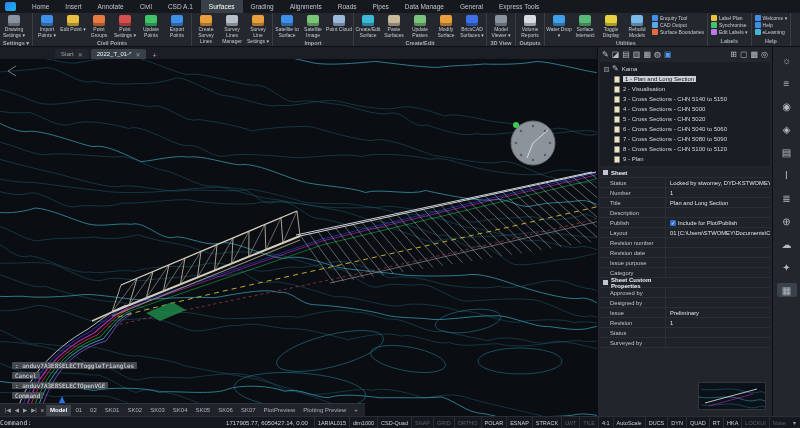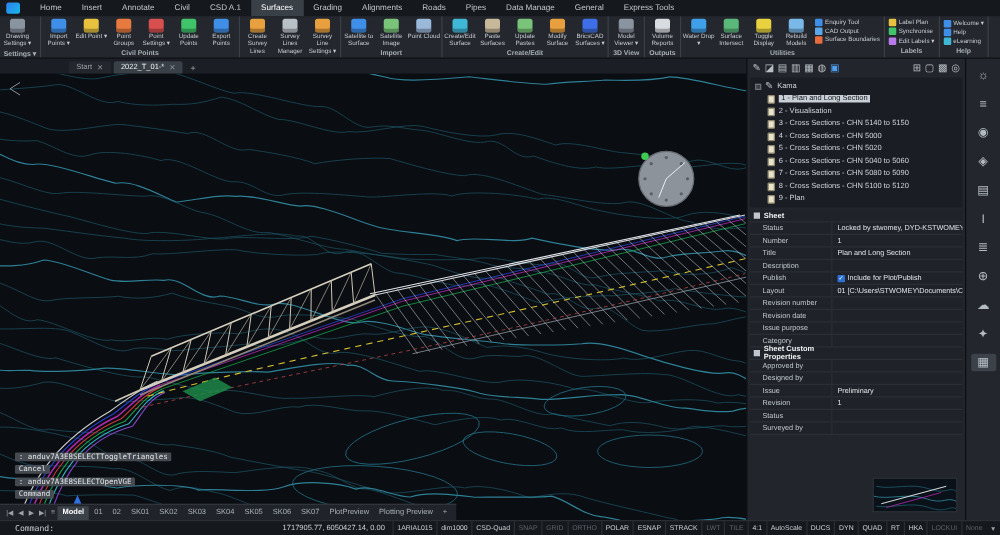--- a/index.html
+++ b/index.html
@@ -71,21 +71,21 @@
   .pcheck { width:6px; height:6px; background:#2d6fd0; color:#fff; font-size:5px; line-height:6px; text-align:center; border-radius:1px; }
   .thumb { margin:auto 6px 6px auto; width:68px; height:28px; background:#0b1118; border:1px solid #32363d; }
 
   
   .strip { width:28px; background:#23272d; border-left:1px solid #0c0e12; display:flex; flex-direction:column; align-items:center; padding-top:6px; gap:9px; flex:0 0 28px; }
   .sticon { color:#b4bac1; font-size:10px; width:20px; height:14px; display:flex; align-items:center; justify-content:center; }
   .sticon.active { background:#3c424a; border-radius:2px; }
 
   
   .statusbar { height:12px; background:#15181d; border-top:1px solid #2a2e35; display:flex; align-items:center; flex:0 0 12px; }
-  .cmdprompt { font-family:"DejaVu Sans Mono", monospace; font-size:6.5px; color:#c8cdd2; padding-left:12px; }
+  .cmdprompt { font-family:"DejaVu Sans Mono", monospace; font-size:6.5px; color:#c8cdd2; padding-left:0; }
   .sb-right { margin-left:auto; display:flex; align-items:center; height:100%; }
   .coords { font-size:6px; color:#d0d5da; padding:0 6px; }
   .sfield { font-size:5.5px; padding:0 3px; border-left:1px solid #2a2e35; height:100%; display:flex; align-items:center; white-space:nowrap; }
   .sfield.on { color:#ced3d9; }
   .sfield.off { color:#5d646c; }
   .sb-caret { color:#9aa1a9; font-size:6px; padding:0 4px; }
 </style>
 </head>
 <body>
 

